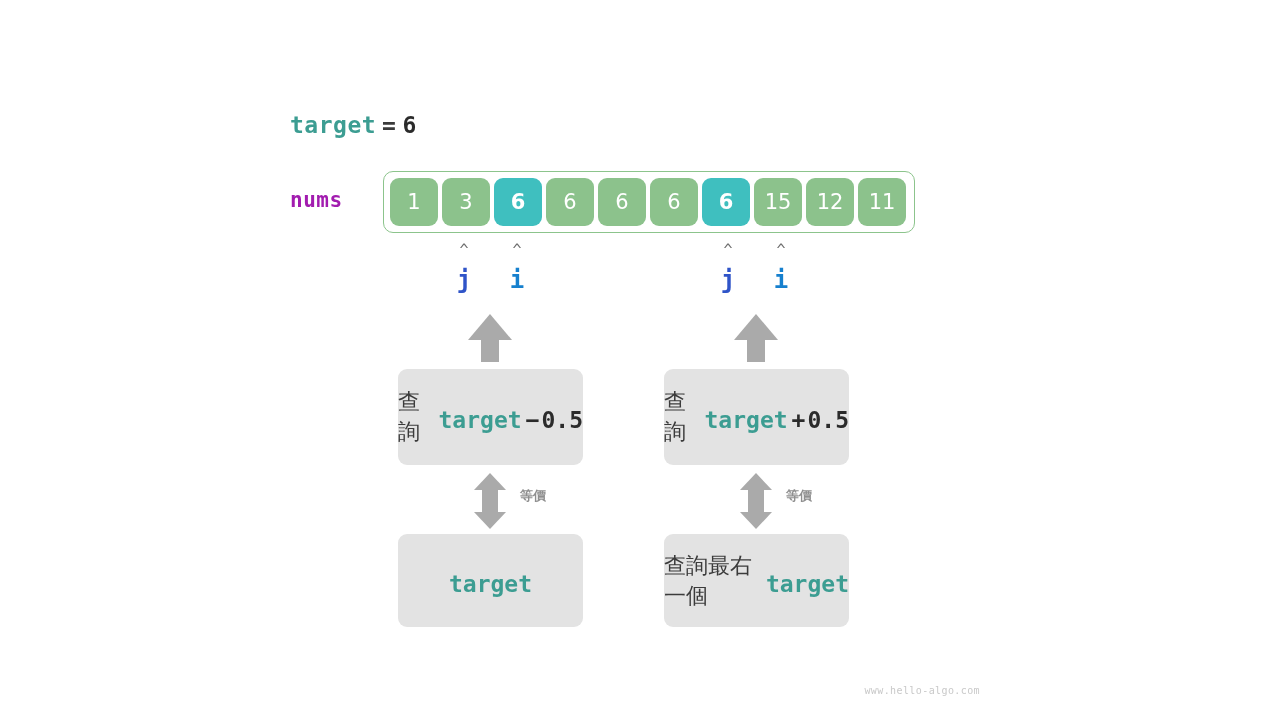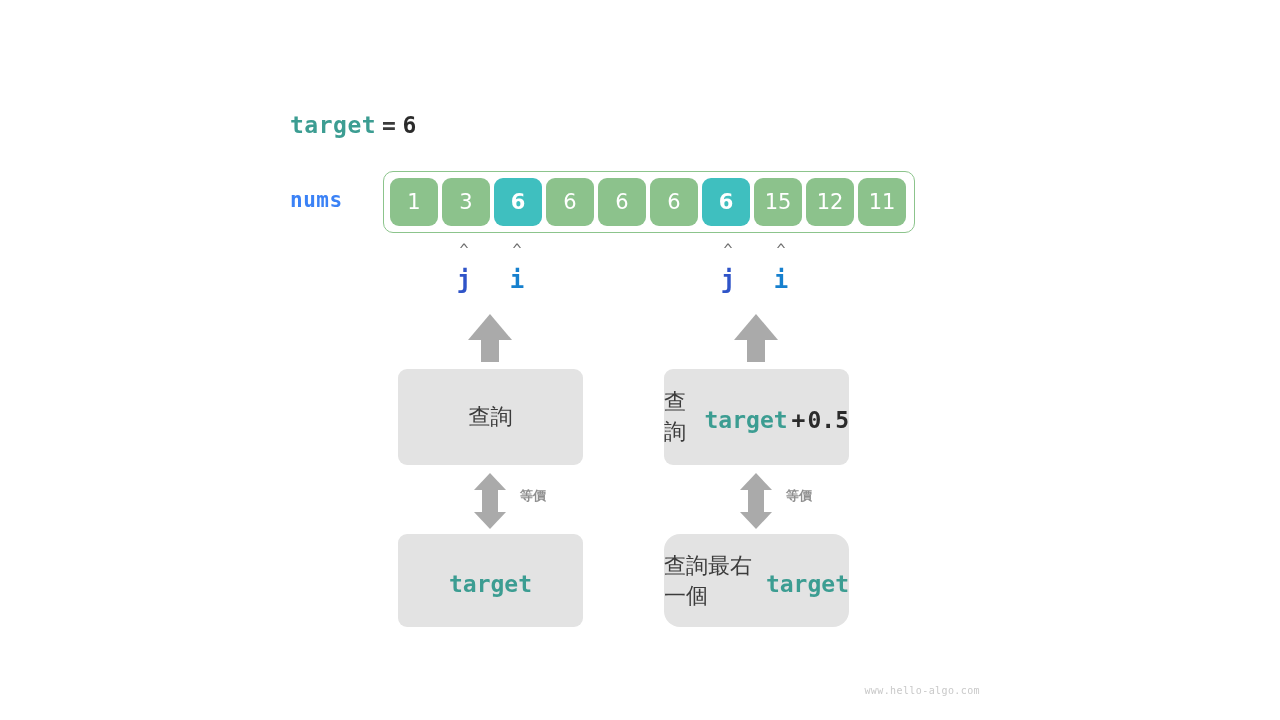--- a/index.html
+++ b/index.html
@@ -39,21 +39,21 @@
   .tok-num   { color: #2b2b2b; }
 
   
   .nums-label {
     position: absolute;
     left: 290px;
     top: 188px;
     font-family: "DejaVu Sans Mono", monospace;
     font-weight: bold;
     font-size: 21px;
-    color: #3b82f6;
+    color: #a21caf;
     letter-spacing: 0.5px;
   }
 
   
   .array-wrap {
     position: absolute;
     left: 383px;
     top: 171px;
     width: 532px;
     height: 62px;
@@ -258,20 +258,23 @@
     <div class="head"></div>
     <div class="shaft"></div>
   </div>
   <div class="uparrow" style="left:734px; top:314px;">
     <div class="head"></div>
     <div class="shaft"></div>
   </div>
 
   <div class="box" style="left:398px; top:369px; width:185px; height:96px;">
     <div class="cjk">查詢</div>
+    <div class="code">
+      <span class="v">target</span><span class="o">−</span><span class="n">0.5</span>
+    </div>
   </div>
   <div class="box" style="left:664px; top:369px; width:185px; height:96px;">
     <div class="cjk">查詢</div>
     <div class="code">
       <span class="v">target</span><span class="o">+</span><span class="n">0.5</span>
     </div>
   </div>
 
   <div class="dblarrow" style="left:474px; top:473px;">
     <div class="head-up"></div>
@@ -285,21 +288,21 @@
     <div class="mid"></div>
     <div class="head-dn"></div>
   </div>
   <div class="equiv-label" style="left:786px; top:487px;">等價</div>
 
   <div class="box" style="left:398px; top:534px; width:185px; height:93px;">
     <div class="code">
       <span class="v">target</span>
     </div>
   </div>
-  <div class="box" style="left:664px; top:534px; width:185px; height:93px;border-radius:16px;">
+  <div class="box" style="left:664px; top:534px; width:185px; height:93px;">
     <div class="cjk">查詢最右一個</div>
     <div class="code">
       <span class="v">target</span>
     </div>
   </div>
 
   <div class="watermark">www.hello-algo.com</div>
 
 </div>
 

